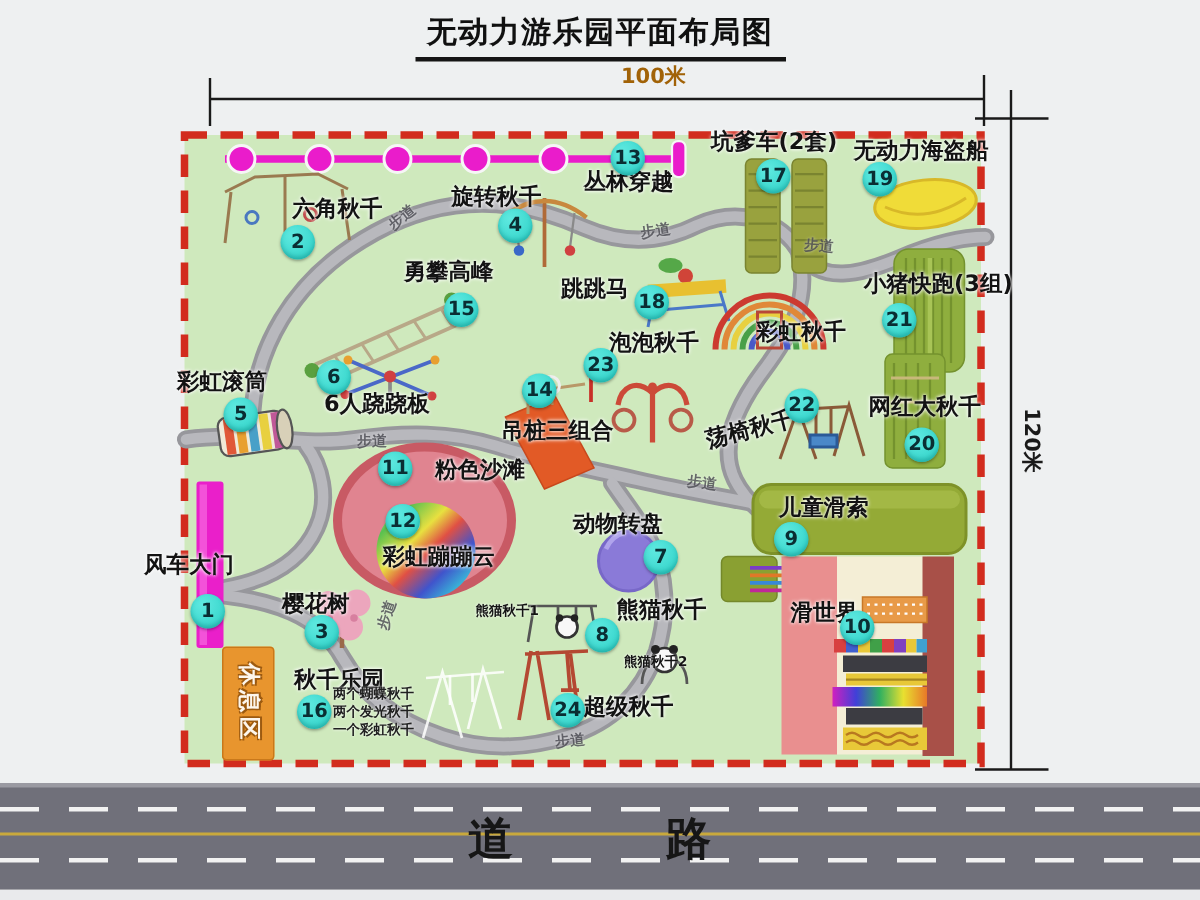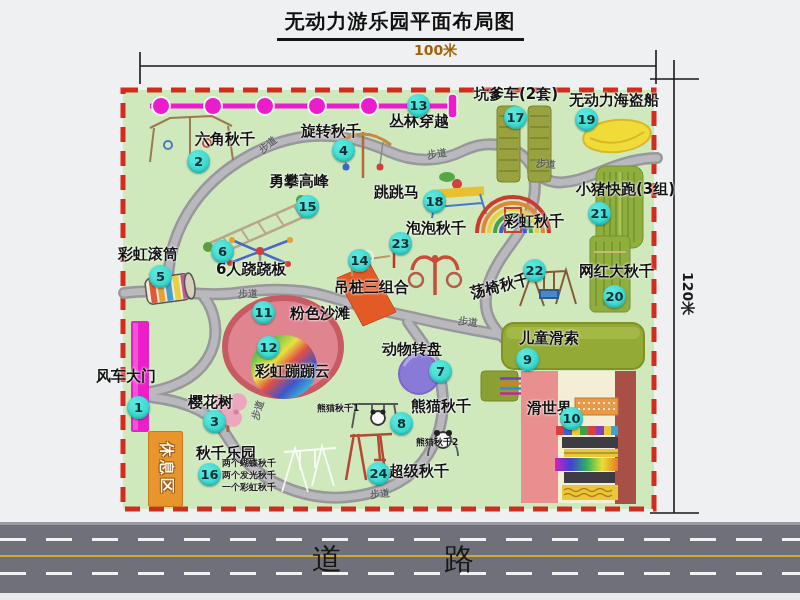--- a/index.html
+++ b/index.html
@@ -28,21 +28,21 @@
        border-radius:3px;box-shadow:inset 0 0 0 1px #c9781a;z-index:5;}
   .rest span{position:absolute;left:50%;top:50%;transform:translate(-50%,-50%) rotate(90deg);
        font-size:15px;font-weight:700;color:#fdf6ec;letter-spacing:3px;white-space:nowrap;
        text-shadow:1px 1px 0 #9c5a10,-1px -1px 0 #9c5a10,1px -1px 0 #9c5a10,-1px 1px 0 #9c5a10;}
   .road{position:absolute;left:0;top:522px;width:800px;height:68px;background:#70707a;
        border-top:3px solid #9a9aa2;border-bottom:3px solid #55555c;z-index:2;}
   .road .dash{position:absolute;left:0;width:800px;height:3px;
        background:repeating-linear-gradient(90deg,#f2f2f2 0 26px,transparent 26px 46px);}
   .road .yellow{position:absolute;left:0;top:30px;width:800px;height:2px;background:#c9a93c;}
   .road .road-text{position:absolute;left:0;top:14px;width:800px;text-align:center;
-       font-size:30px;font-weight:400;color:#161616;letter-spacing:14px;}
+       font-size:30px;font-weight:700;color:#161616;letter-spacing:14px;}
   .below-road{position:absolute;left:0;top:593px;width:800px;height:7px;background:#e9eaec;z-index:2;}
   .wm-co{position:absolute;left:268px;top:254px;font-size:40px;font-weight:700;letter-spacing:5px;
        color:rgba(118,166,74,.5);text-shadow:1px 1px 0 rgba(255,255,255,.35);z-index:8;white-space:nowrap;}
   .wm-ph{position:absolute;left:168px;top:294px;font-size:38px;font-weight:700;letter-spacing:1px;
        color:rgba(105,150,235,.55);text-shadow:0 0 3px rgba(255,255,255,.4);z-index:8;white-space:nowrap;}
 </style>
 </head>
 <body>
 
 <div id="stage">

